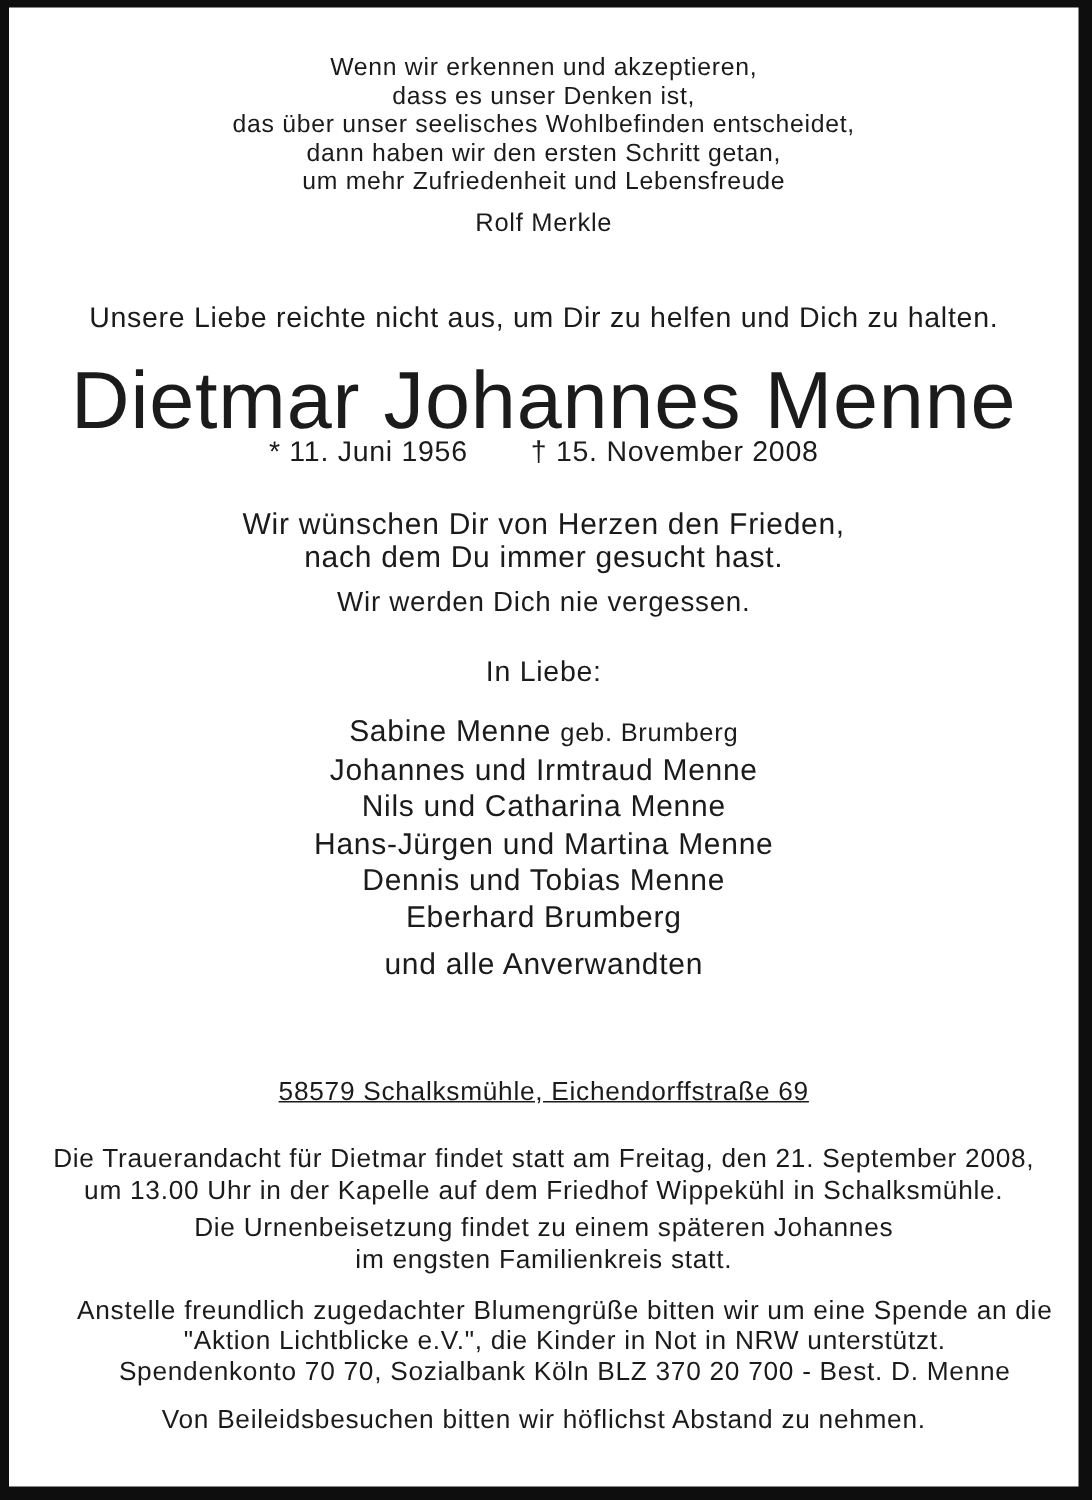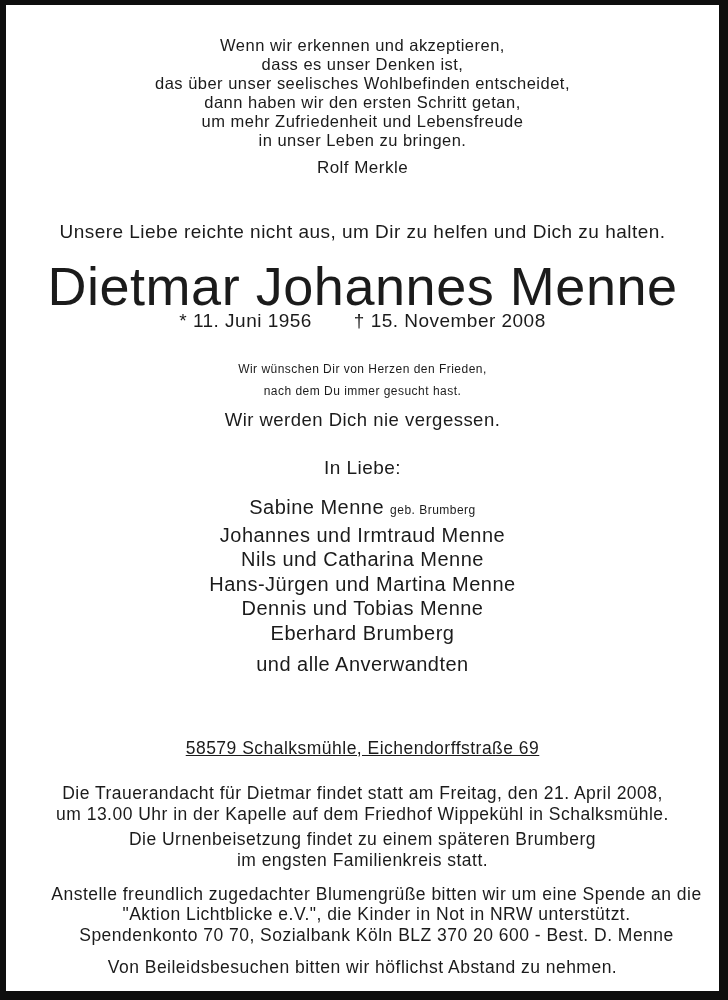--- a/index.html
+++ b/index.html
@@ -50,41 +50,41 @@
   .dates-row {
     margin-top: 1px;
     font-size: 19px;
     line-height: 21px;
     display: flex;
     justify-content: center;
     gap: 42px;
   }
   .farewell {
     margin-top: 27px;
-    font-size: 12px;
+    font-size: 20px;
     line-height: 22px;
   }
   .farewell-line3 {
     margin-top: 7px;
     font-size: 18.5px;
     line-height: 22px;
     text-align: center;
   }
   .in-love {
     margin-top: 27px;
     font-size: 19px;
     line-height: 20px;
   }
   .mourners {
     margin-top: 17px;
     font-size: 20px;
     line-height: 24.5px;
   }
   .mourner-suffix {
-    font-size: 12px;
+    font-size: 17px;
   }
   .mourners-closing {
     margin-top: 7px;
     font-size: 20px;
     line-height: 24.5px;
   }
   .address {
     margin-top: 61px;
     font-size: 17.5px;
     line-height: 20px;
@@ -117,21 +117,20 @@
 
 <div class="frame">
   <div class="content">
 
     <div class="quote">
       <div>Wenn wir erkennen und akzeptieren,</div>
       <div>dass es unser Denken ist,</div>
       <div>das über unser seelisches Wohlbefinden entscheidet,</div>
       <div>dann haben wir den ersten Schritt getan,</div>
       <div>um mehr Zufriedenheit und Lebensfreude</div>
-      <div>in unser Leben zu bringen.</div>
     </div>
 
     <div class="quote-attribution">Rolf Merkle</div>
 
     <div class="opening-line">Unsere Liebe reichte nicht aus, um Dir zu helfen und Dich zu halten.</div>
 
     <div class="deceased-name">Dietmar Johannes Menne</div>
 
     <div class="dates-row">
       <span>* 11. Juni 1956</span>
@@ -155,31 +154,31 @@
       <div>Nils und Catharina Menne</div>
       <div>Hans-Jürgen und Martina Menne</div>
       <div>Dennis und Tobias Menne</div>
       <div>Eberhard Brumberg</div>
     </div>
     <div class="mourners-closing">und alle Anverwandten</div>
 
     <div class="address">58579 Schalksmühle, Eichendorffstraße 69</div>
 
     <div class="service">
-      <div>Die Trauerandacht für Dietmar findet statt am Freitag, den 21. April 2008,</div>
+      <div>Die Trauerandacht für Dietmar findet statt am Freitag, den 21. September 2008,</div>
       <div>um 13.00 Uhr in der Kapelle auf dem Friedhof Wippekühl in Schalksmühle.</div>
     </div>
 
     <div class="burial">
-      <div>Die Urnenbeisetzung findet zu einem späteren Brumberg</div>
+      <div>Die Urnenbeisetzung findet zu einem späteren Johannes</div>
       <div>im engsten Familienkreis statt.</div>
     </div>
 
     <div class="donation">
       <div>Anstelle freundlich zugedachter Blumengrüße bitten wir um eine Spende an die</div>
       <div>"Aktion Lichtblicke e.V.", die Kinder in Not in NRW unterstützt.</div>
-      <div>Spendenkonto 70 70, Sozialbank Köln BLZ 370 20 600 - Best. D. Menne</div>
+      <div>Spendenkonto 70 70, Sozialbank Köln BLZ 370 20 700 - Best. D. Menne</div>
     </div>
 
     <div class="closing-line">Von Beileidsbesuchen bitten wir höflichst Abstand zu nehmen.</div>
 
   </div>
 </div>
 
 </body></html>

